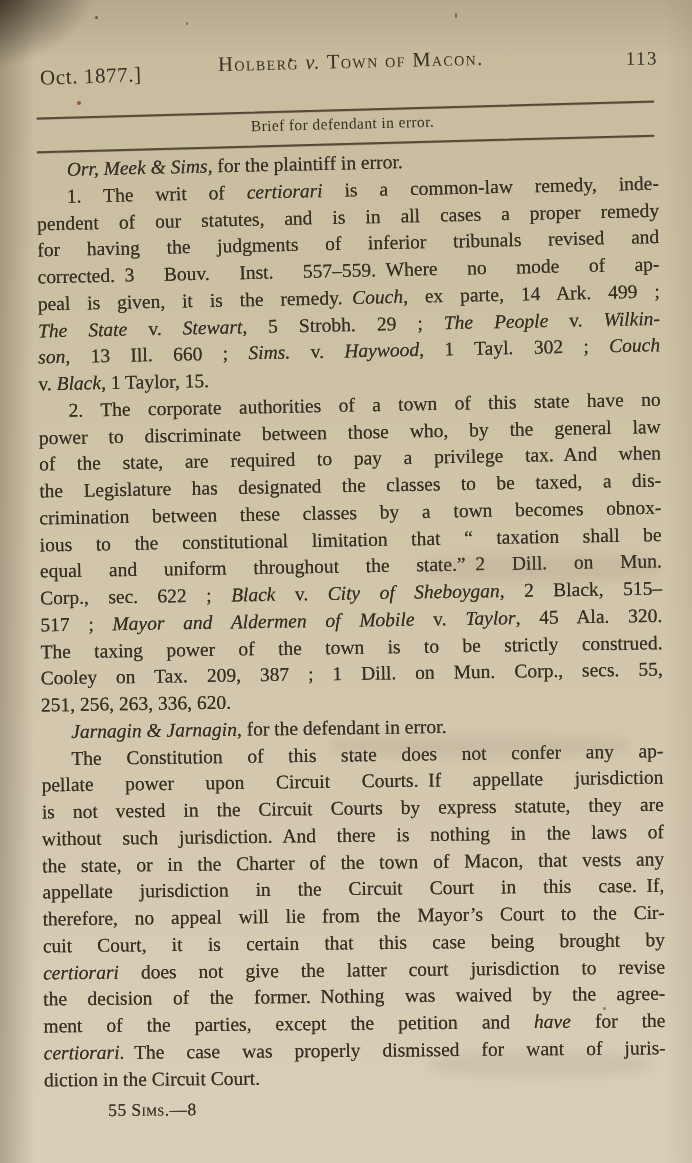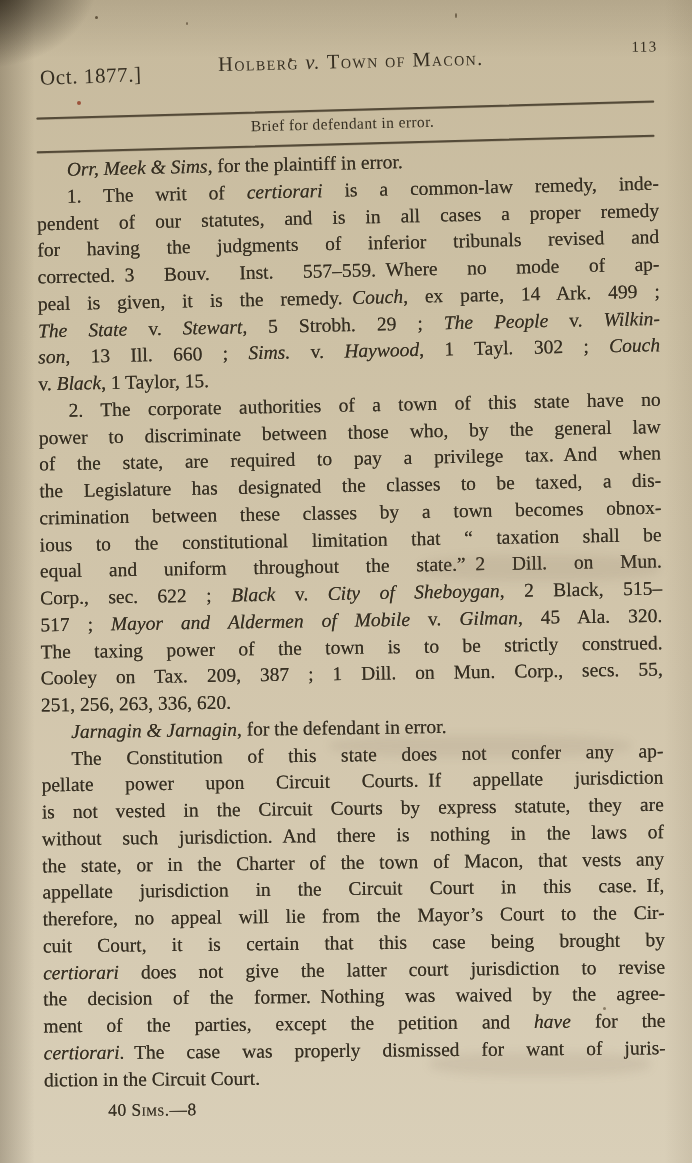--- a/index.html
+++ b/index.html
@@ -24,22 +24,22 @@
     position:absolute; left:44px; top:62px;
     font-size:21px; letter-spacing:0.6px;
     transform:rotate(-1.5deg);
   }
   .hdr-title {
     position:absolute; left:150px; top:50px; width:410px;
     text-align:center; font-size:20.5px; letter-spacing:1.4px;
     transform:rotate(-0.9deg);
   }
   .hdr-pageno {
-    position:absolute; right:30px; top:41px;
-    font-size:15px; letter-spacing:1.5px;
+    position:absolute; right:30px; top:50px;
+    font-size:19px; letter-spacing:1.5px;
   }
   .rule {
     position:absolute; left:40px; width:618px; height:2px;
     background:#544a38; border-radius:2px;
     box-shadow:0 0.5px 0 rgba(84,74,56,0.4);
   }
   .rule-1 { top:109px; transform:rotate(-1.15deg); }
   .rule-2 { top:143px; transform:rotate(-1.1deg); }
   .hdr-caption {
     position:absolute; left:0; right:0; top:115px;
@@ -109,41 +109,41 @@
         <div class="line" style="transform: rotate(-0.675deg);"><span class="it">son</span><span>, 13 Ill. 660 ; </span><span class="it">Sims.</span><span> v. </span><span class="it">Haywood</span><span>, 1 Tayl. 302 ; </span><span class="it">Couch</span></div>
         <div class="line end" style="transform: rotate(-0.65deg);"><span>v. </span><span class="it">Black</span><span>, 1 Taylor, 15.</span></div>
         <div class="line indent" style="transform: rotate(-0.625deg);"><span>2. The corporate authorities of a town of this state have no</span></div>
         <div class="line" style="transform: rotate(-0.6deg);"><span>power to discriminate between those who, by the general law</span></div>
         <div class="line" style="transform: rotate(-0.575deg);"><span>of the state, are required to pay a privilege tax. And when</span></div>
         <div class="line" style="transform: rotate(-0.55deg);"><span>the Legislature has designated the classes to be taxed, a dis-</span></div>
         <div class="line" style="transform: rotate(-0.525deg);"><span>crimination between these classes by a town becomes obnox-</span></div>
         <div class="line" style="transform: rotate(-0.5deg);"><span>ious to the constitutional limitation that “ taxation shall be</span></div>
         <div class="line" style="transform: rotate(-0.475deg);"><span>equal and uniform throughout the state.” 2 Dill. on Mun.</span></div>
         <div class="line" style="transform: rotate(-0.45deg);"><span>Corp., sec. 622 ; </span><span class="it">Black</span><span> v. </span><span class="it">City of Sheboygan</span><span>, 2 Black, 515–</span></div>
-        <div class="line" style="transform: rotate(-0.425deg);"><span>517 ; </span><span class="it">Mayor and Aldermen of Mobile</span><span> v. </span><span class="it">Gilman</span><span>, 45 Ala. 320.</span></div>
+        <div class="line" style="transform: rotate(-0.425deg);"><span>517 ; </span><span class="it">Mayor and Aldermen of Mobile</span><span> v. </span><span class="it">Taylor</span><span>, 45 Ala. 320.</span></div>
         <div class="line" style="transform: rotate(-0.4deg);"><span>The taxing power of the town is to be strictly construed.</span></div>
         <div class="line" style="transform: rotate(-0.375deg);"><span>Cooley on Tax. 209, 387 ; 1 Dill. on Mun. Corp., secs. 55,</span></div>
         <div class="line end" style="transform: rotate(-0.35deg);"><span>251, 256, 263, 336, 620.</span></div>
         <div class="line indent end" style="transform: rotate(-0.325deg);"><span class="it">Jarnagin &amp; Jarnagin</span><span>, for the defendant in error.</span></div>
         <div class="line indent" style="transform: rotate(-0.3deg);"><span>The Constitution of this state does not confer any ap-</span></div>
         <div class="line" style="transform: rotate(-0.275deg);"><span>pellate power upon Circuit Courts. If appellate jurisdiction</span></div>
         <div class="line" style="transform: rotate(-0.25deg);"><span>is not vested in the Circuit Courts by express statute, they are</span></div>
         <div class="line" style="transform: rotate(-0.225deg);"><span>without such jurisdiction. And there is nothing in the laws of</span></div>
         <div class="line" style="transform: rotate(-0.2deg);"><span>the state, or in the Charter of the town of Macon, that vests any</span></div>
         <div class="line" style="transform: rotate(-0.175deg);"><span>appellate jurisdiction in the Circuit Court in this case. If,</span></div>
         <div class="line" style="transform: rotate(-0.15deg);"><span>therefore, no appeal will lie from the Mayor’s Court to the Cir-</span></div>
         <div class="line" style="transform: rotate(-0.125deg);"><span>cuit Court, it is certain that this case being brought by</span></div>
         <div class="line" style="transform: rotate(-0.1deg);"><span class="it">certiorari</span><span> does not give the latter court jurisdiction to revise</span></div>
         <div class="line" style="transform: rotate(-0.075deg);"><span>the decision of the former. Nothing was waived by the agree-</span></div>
         <div class="line" style="transform: rotate(-0.05deg);"><span>ment of the parties, except the petition and </span><span class="it">have</span><span> for the</span></div>
         <div class="line" style="transform: rotate(-0.025deg);"><span class="it">certiorari</span><span>. The case was properly dismissed for want of juris-</span></div>
         <div class="line end" style="transform: rotate(0deg);"><span>diction in the Circuit Court.</span></div>
       </div>
 
-    <div class="footer"><span>40 </span><span class="sc">Sims.</span><span>—8</span></div>
+    <div class="footer"><span>55 </span><span class="sc">Sims.</span><span>—8</span></div>
 
   </div>
 
   <div class="speck speck-1"></div>
   <div class="speck speck-2"></div>
   <div class="speck speck-3"></div>
   <div class="speck speck-4"></div>
   <div class="speck speck-5"></div>
   <div class="speck speck-6"></div>
   <div class="smudge smudge-1"></div>

